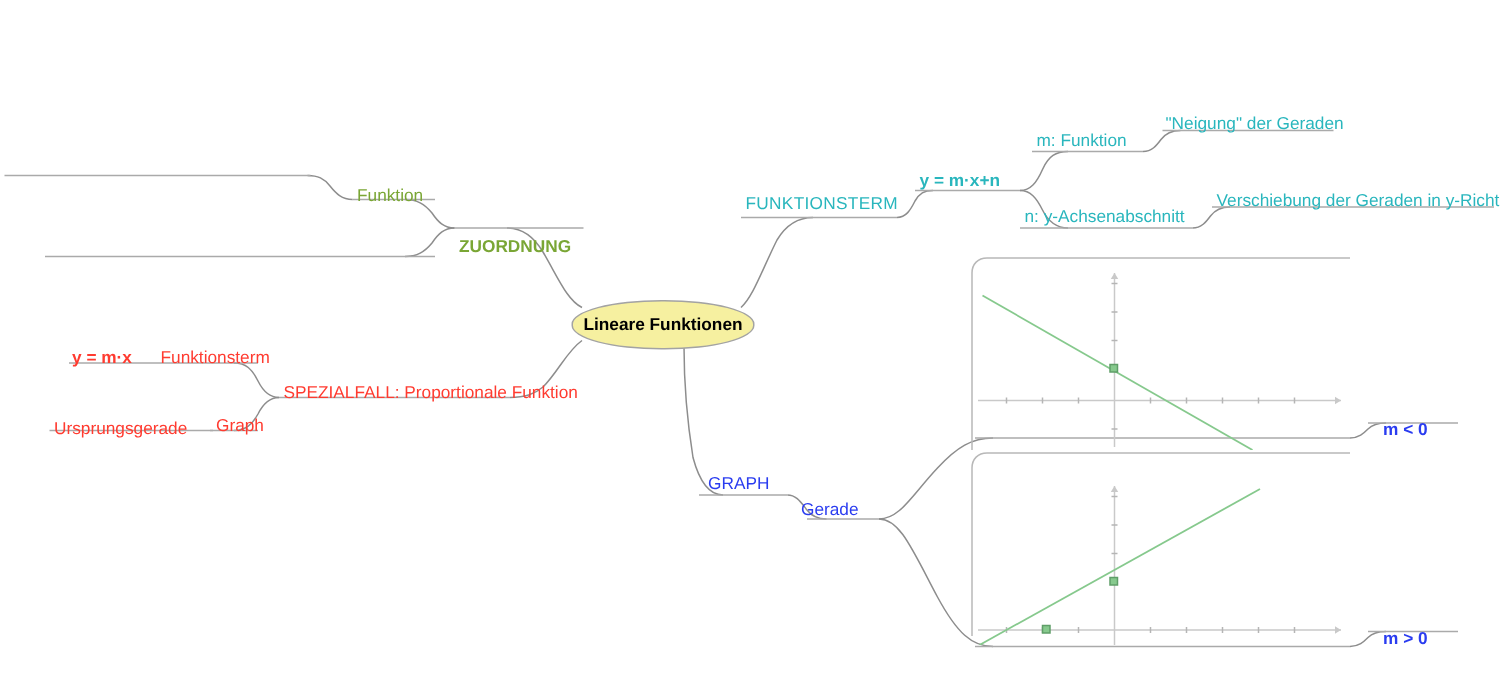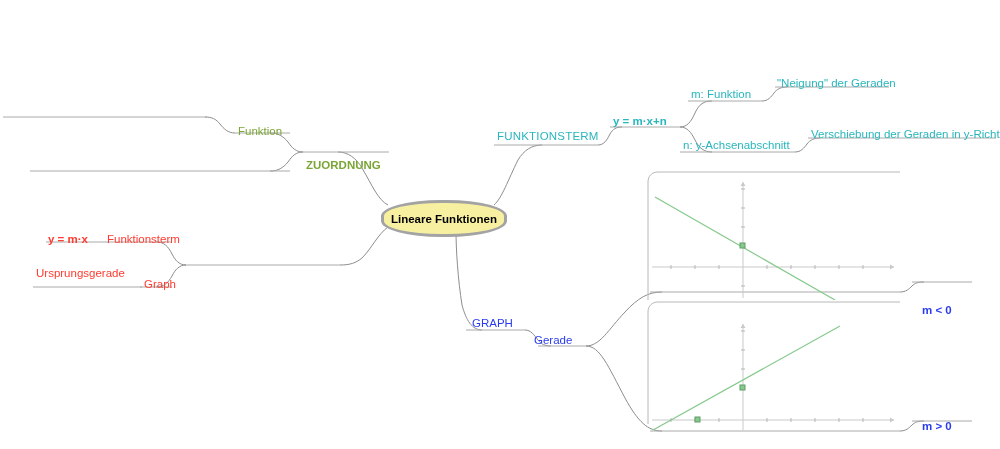--- a/index.html
+++ b/index.html
@@ -4,21 +4,21 @@
 <style>
   html,body{margin:0;padding:0;background:#ffffff;}
   body{width:1000px;height:449px;position:relative;overflow:hidden;
        font-family:"Liberation Sans","DejaVu Sans",sans-serif;}
   #canvas{position:absolute;inset:0;width:1000px;height:449px;}
   svg.links{position:absolute;left:0;top:0;width:1000px;height:449px;pointer-events:none;}
   .lbl{position:absolute;white-space:nowrap;font-size:11.5px;}
   .bold{font-weight:bold;text-align:right;}
   .central{
     position:absolute;left:381px;top:200px;width:120px;height:31px;
-    background:#f6f0a0;border:3px solid #a3a3a3;border-radius:60px/16px;
+    background:#f6f0a0;border:1px solid #a3a3a3;border-radius:60px/16px;
     display:flex;align-items:center;justify-content:center;
     font-size:11.5px;font-weight:bold;color:#000;
   }
   .graphbox{position:absolute;}
   .graphbox svg{display:block;}
 </style>
 </head>
 <body>
 
 <div id="canvas">
@@ -110,34 +110,37 @@
   <div class="lbl bold" style="left:306px;top:159px;color:#7aa635;">
     <span>ZUORDNUNG</span>
   </div>
 
   <div class="lbl" style="left:238px;top:125px;color:#7aa635;">
     <span>Funktion</span>
   </div>
 
 
 
+  <div class="lbl" style="left:189px;top:256px;color:#ff3b30;">
+    <span>SPEZIALFALL: Proportionale Funktion</span>
+  </div>
 
   <div class="lbl" style="left:107px;top:233px;color:#ff3b30;">
     <span>Funktionsterm</span>
   </div>
 
   <div class="lbl bold" style="left:48px;top:233px;color:#ff3b30;">
     <span>y = m·x</span>
   </div>
 
   <div class="lbl" style="left:144px;top:278px;color:#ff3b30;">
     <span>Graph</span>
   </div>
 
-  <div class="lbl" style="left:36px;top:267px;color:#ff3b30;">
+  <div class="lbl" style="left:36px;top:280px;color:#ff3b30;">
     <span>Ursprungsgerade</span>
   </div>
 
   <div class="lbl" style="left:497px;top:130px;color:#29b6bd;letter-spacing:0.2px;">
     <span>FUNKTIONSTERM</span>
   </div>
 
   <div class="lbl bold" style="left:613px;top:115px;color:#29b6bd;">
     <span>y = m·x+n</span>
   </div>
@@ -159,21 +162,21 @@
   </div>
 
   <div class="lbl" style="left:472px;top:317px;color:#2a3cf0;">
     <span>GRAPH</span>
   </div>
 
   <div class="lbl" style="left:534px;top:334px;color:#2a3cf0;">
     <span>Gerade</span>
   </div>
 
-  <div class="lbl bold" style="left:922px;top:281px;color:#2a3cf0;margin-top:23px;">
+  <div class="lbl bold" style="left:922px;top:281px;color:#2a3cf0;">
     <span>m &lt; 0</span>
   </div>
 
   <div class="lbl bold" style="left:922px;top:420px;color:#2a3cf0;">
     <span>m &gt; 0</span>
   </div>
 
   <div class="graphbox" style="left:650px;top:172px;">
     <svg width="250" height="128" viewBox="0 0 250 128">
 

